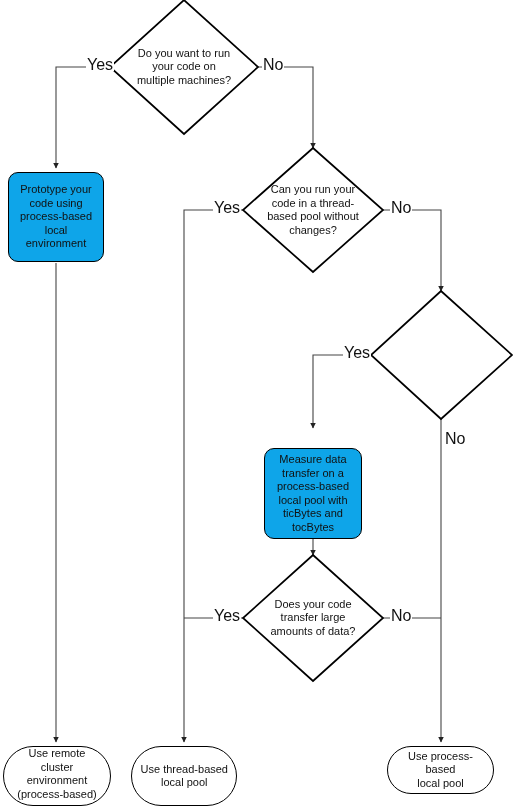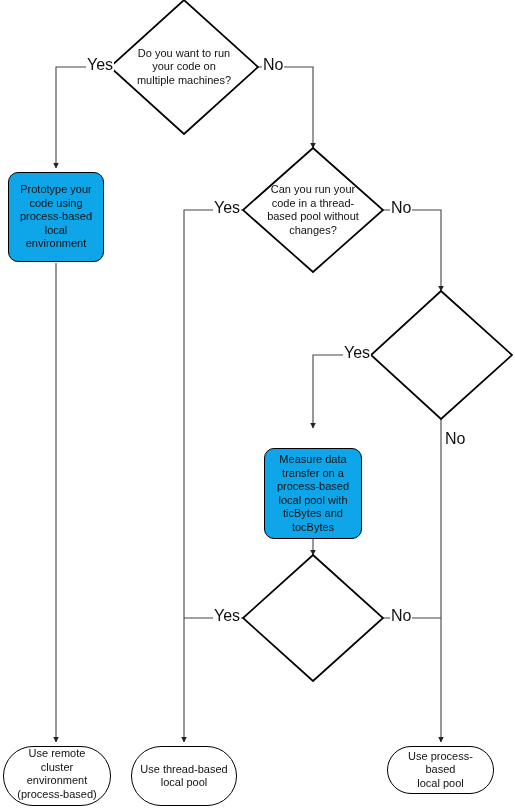--- a/index.html
+++ b/index.html
@@ -117,20 +117,25 @@
   </div>
 
   <div class="node decision" style="left:243px; top:148px; width:140px; height:124px;">
     <div class="dia-text">Can you run your
 code in a thread-
 based pool without
 changes?</div>
   </div>
 
 
+  <div class="node decision" style="left:243px; top:555px; width:140px; height:126px;">
+    <div class="dia-text">Does your code
+transfer large
+amounts of data?</div>
+  </div>
 
   <div class="node process" style="left:8px; top:172px; width:96px; height:90px;">
     <span>Prototype your
 code using
 process-based
 local environment</span>
   </div>
 
   <div class="node process" style="left:264px; top:432px; width:98px; height:91px;margin-top:16px;">
     <span>Measure data
@@ -140,21 +145,21 @@
 ticBytes and
 tocBytes</span>
   </div>
 
   <div class="node terminal" style="left:3px; top:746px; width:108px; height:60px;align-items:flex-end;">
     <span>Use remote cluster
 environment
 (process-based)</span>
   </div>
 
-  <div class="node terminal" style="left:131px; top:746px; width:106px; height:60px;">
+  <div class="node terminal" style="left:131px; top:746px; width:106px; height:60px;justify-content:flex-end;">
     <span>Use thread-based
 local pool</span>
   </div>
 
   <div class="node terminal" style="left:387px; top:746px; width:107px; height:48px;">
     <span>Use process-based
 local pool</span>
   </div>
 
   <div class="edge-label" style="left:86px; top:58px;">Yes</div>

